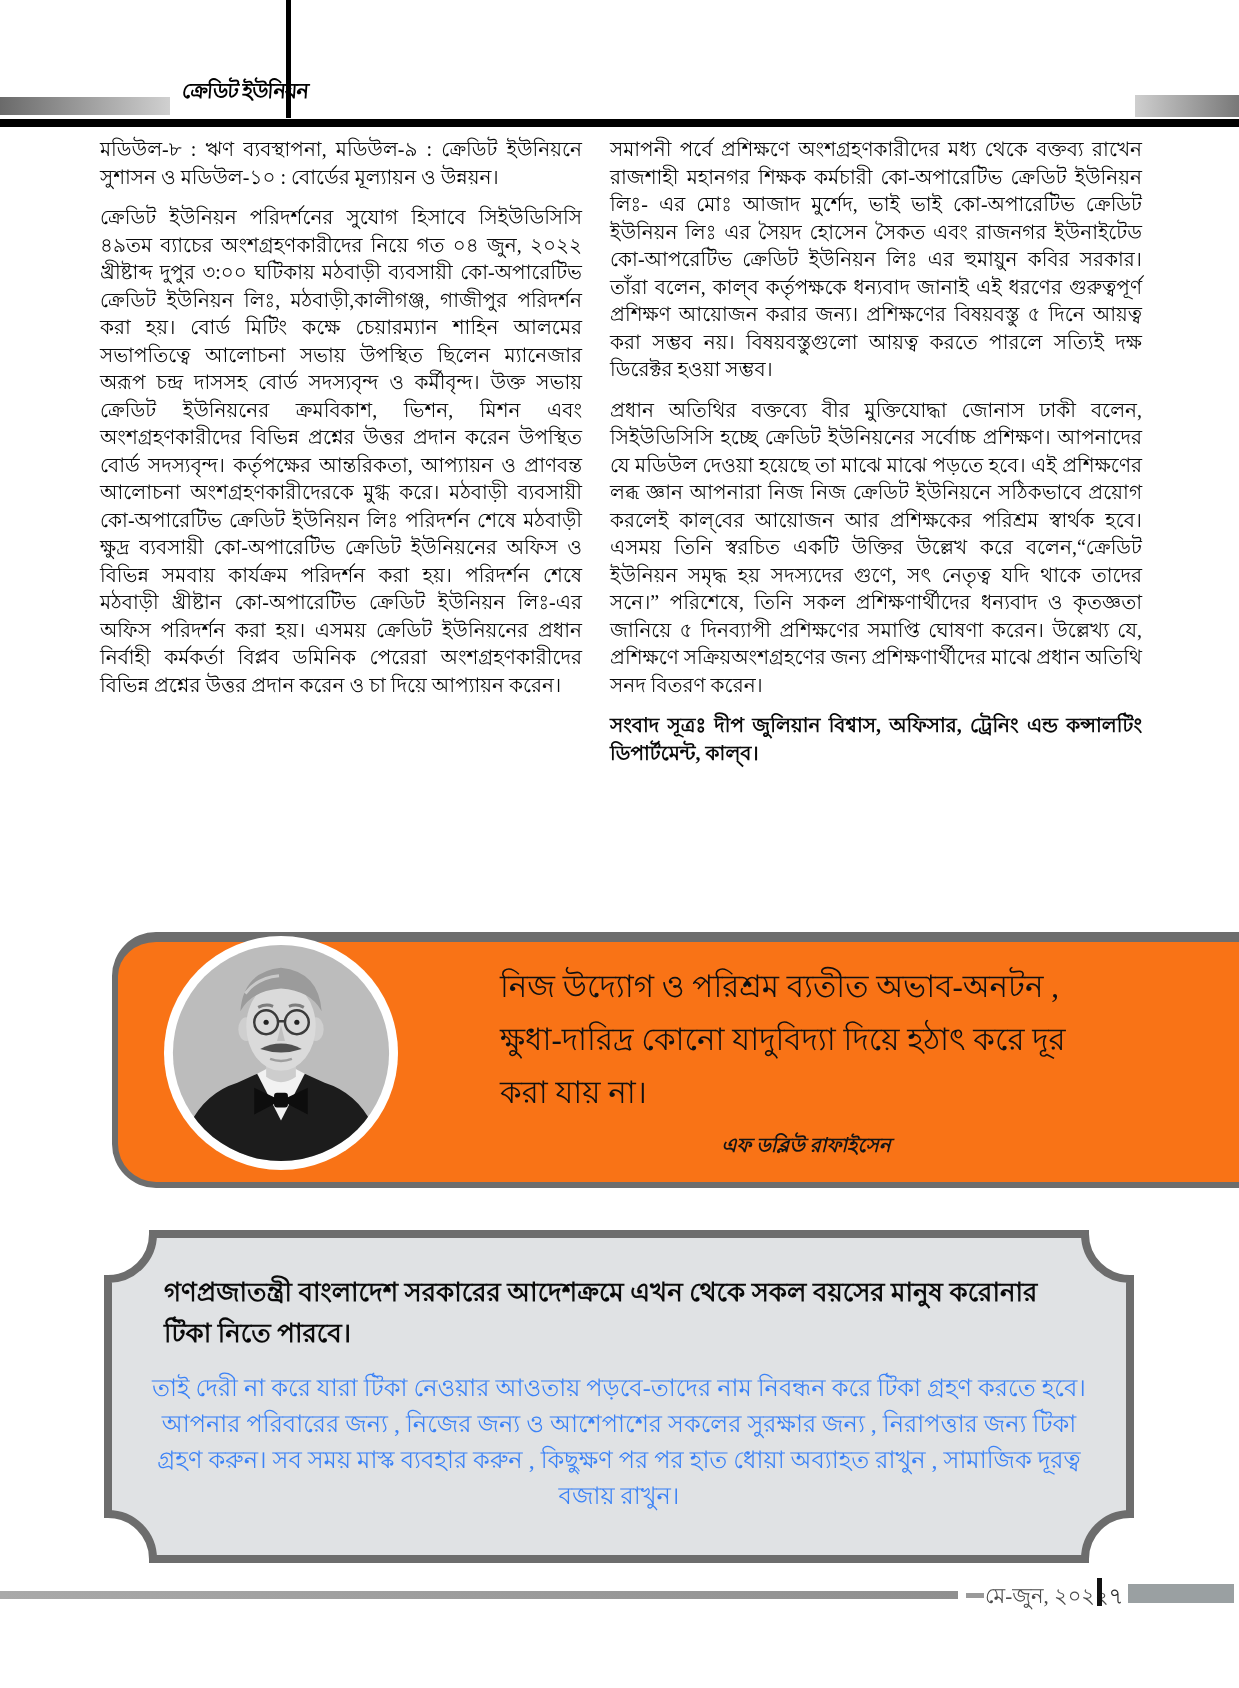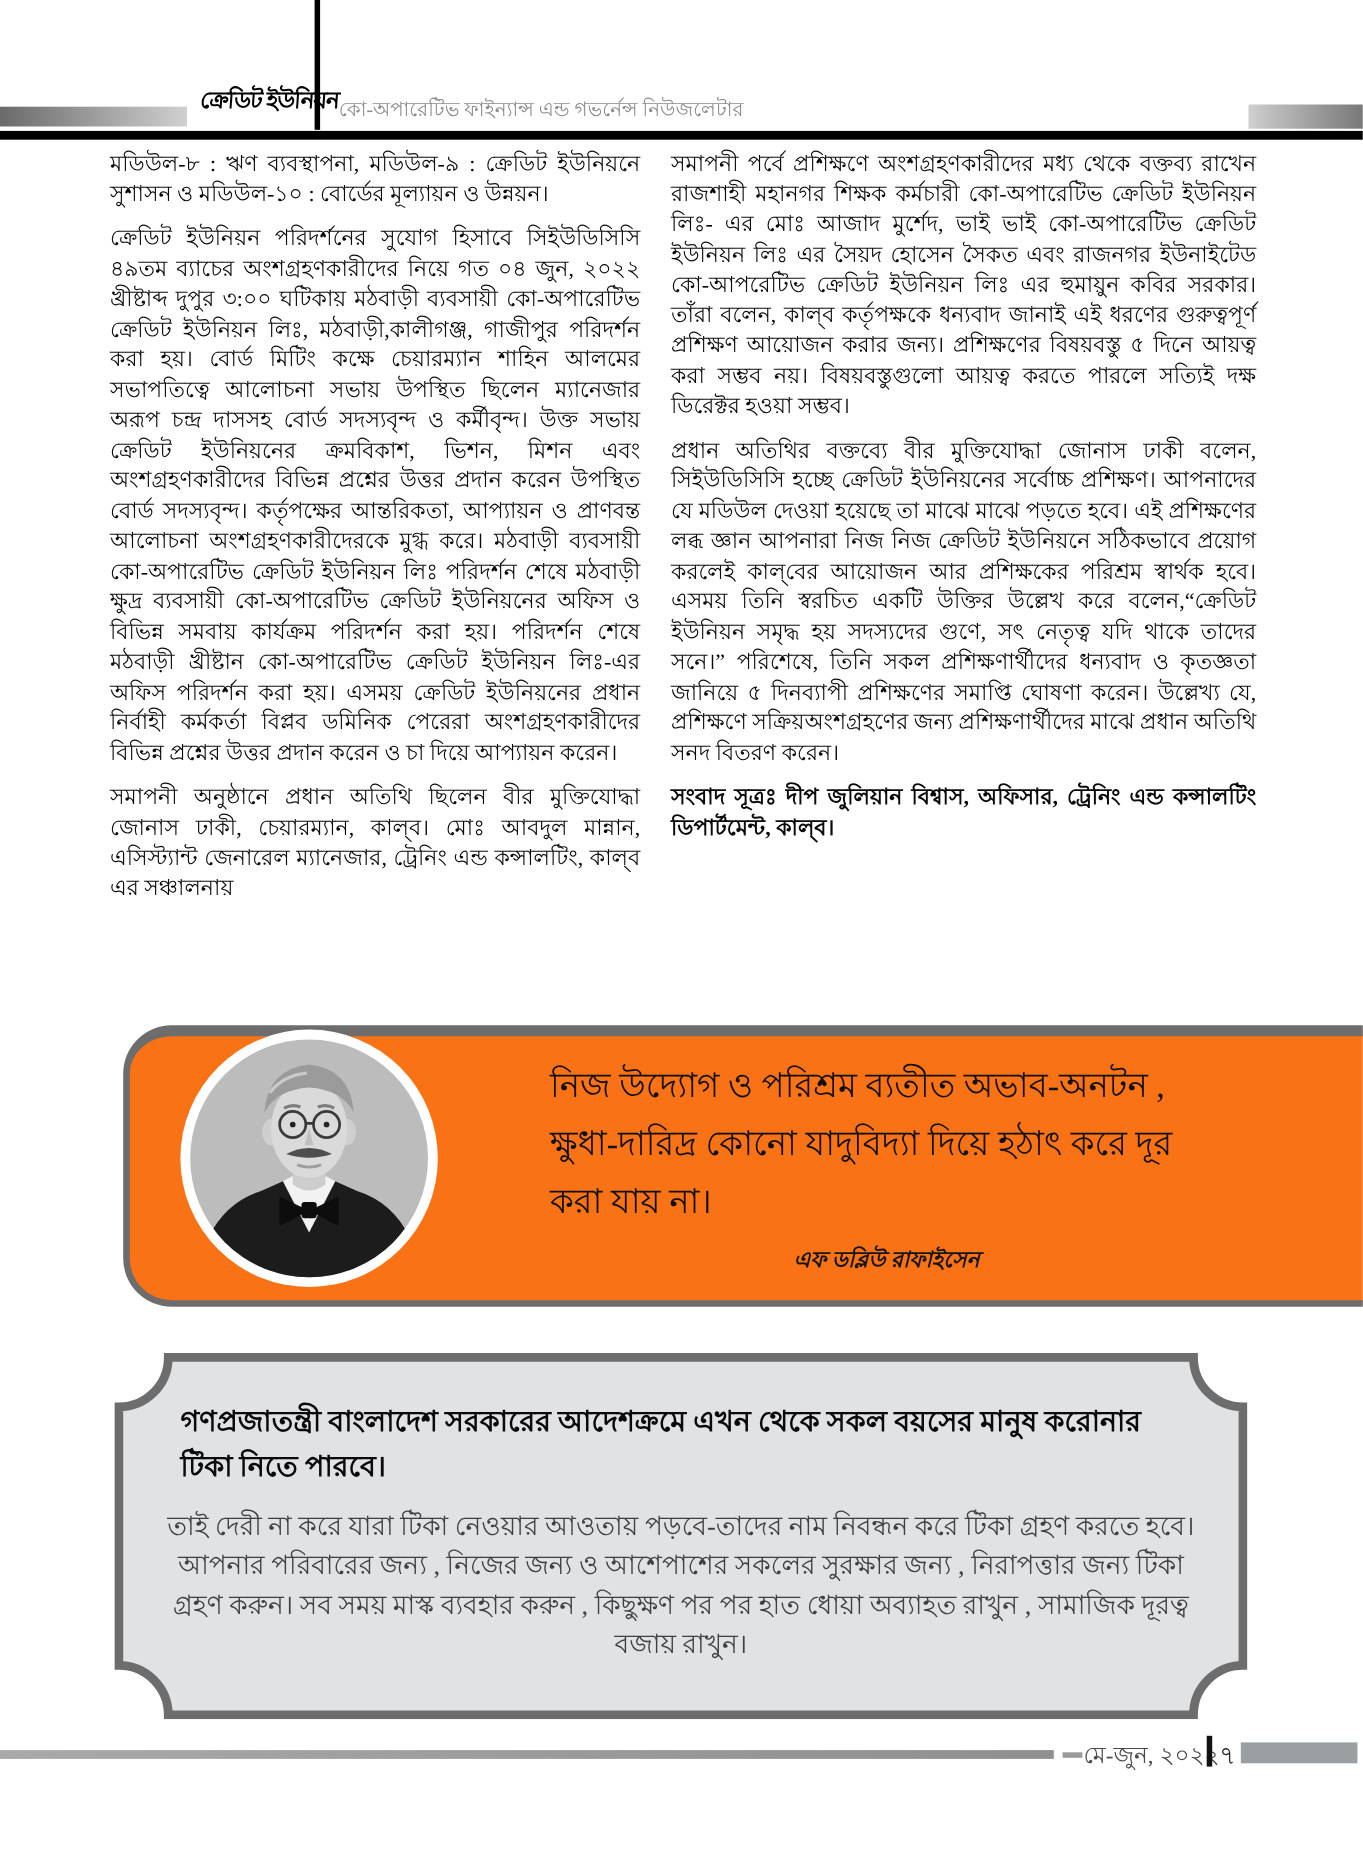--- a/index.html
+++ b/index.html
@@ -33,49 +33,47 @@
   .quote-text{position:absolute;left:382px;top:18px;width:612px;
     font-size:31px;line-height:53px;color:#101010;text-align:left;}
   .quote-attrib{position:absolute;left:382px;top:188px;width:612px;text-align:center;
     font-size:20px;font-weight:bold;font-style:italic;color:#151515;}
   
   .notice-box{position:absolute;left:104px;top:1230px;width:1030px;height:333px;}
   .notice-svg{position:absolute;left:0;top:0;width:100%;height:100%;}
   .notice-heading{position:absolute;left:60px;top:42px;width:910px;text-align:left;
     font-weight:bold;font-size:26px;line-height:41px;color:#0a0a0a;}
   .notice-body{position:absolute;left:48px;top:140px;width:934px;text-align:center;
-    font-size:24px;line-height:36px;color:#404040;}
+    font-size:24px;line-height:36px;color:#3b82f6;}
   
   .ftr-line{position:absolute;left:0;top:1591px;width:958px;height:8px;
     background:linear-gradient(to right,#a9a9a9,#8f8f8f);}
   .ftr-dash{position:absolute;left:966px;top:1593px;width:18px;height:5px;background:#9a9a9a;}
   .ftr-issue{position:absolute;left:985px;top:1580px;width:105px;text-align:right;
     font-size:21px;color:#4a4a4a;white-space:nowrap;}
   .ftr-sep{position:absolute;left:1097px;top:1578px;width:5px;height:28px;background:#111;}
   .ftr-page{position:absolute;left:1106px;top:1578px;width:20px;text-align:center;
     font-size:23px;color:#2a2a2a;}
   .ftr-block{position:absolute;left:1128px;top:1584px;width:106px;height:19px;background:#9aa0a2;}
 </style>
 </head>
 <body>
 
 <div class="page">
 
   <div class="hdr-bar-left"></div>
   <div class="hdr-logo">ক্রেডিট ইউনিয়ন</div>
   <div class="hdr-vline"></div>
-  <div class="hdr-subtitle">কো-অপারেটিভ ফাইন্যান্স এন্ড গভর্নেন্স নিউজলেটার</div>
   <div class="hdr-bar-right"></div>
   <div class="hdr-rule"></div>
 
   <div class="cols">
     <div class="col col-left">
       <p>মডিউল-৮ : ঋণ ব্যবস্থাপনা, মডিউল-৯ : ক্রেডিট ইউনিয়নে সুশাসন ও মডিউল-১০ : বোর্ডের মূল্যায়ন ও উন্নয়ন।</p>
       <p>ক্রেডিট ইউনিয়ন পরিদর্শনের সুযোগ হিসাবে সিইউডিসিসি ৪৯তম ব্যাচের অংশগ্রহণকারীদের নিয়ে গত ০৪ জুন, ২০২২ খ্রীষ্টাব্দ দুপুর ৩:০০ ঘটিকায় মঠবাড়ী ব্যবসায়ী কো-অপারেটিভ ক্রেডিট ইউনিয়ন লিঃ, মঠবাড়ী,কালীগঞ্জ, গাজীপুর পরিদর্শন করা হয়। বোর্ড মিটিং কক্ষে চেয়ারম্যান শাহিন আলমের সভাপতিত্বে আলোচনা সভায় উপস্থিত ছিলেন ম্যানেজার অরূপ চন্দ্র দাসসহ বোর্ড সদস্যবৃন্দ ও কর্মীবৃন্দ। উক্ত সভায় ক্রেডিট ইউনিয়নের ক্রমবিকাশ, ভিশন, মিশন এবং অংশগ্রহণকারীদের বিভিন্ন প্রশ্নের উত্তর প্রদান করেন উপস্থিত বোর্ড সদস্যবৃন্দ। কর্তৃপক্ষের আন্তরিকতা, আপ্যায়ন ও প্রাণবন্ত আলোচনা অংশগ্রহণকারীদেরকে মুগ্ধ করে। মঠবাড়ী ব্যবসায়ী কো-অপারেটিভ ক্রেডিট ইউনিয়ন লিঃ পরিদর্শন শেষে মঠবাড়ী ক্ষুদ্র ব্যবসায়ী কো-অপারেটিভ ক্রেডিট ইউনিয়নের অফিস ও বিভিন্ন সমবায় কার্যক্রম পরিদর্শন করা হয়। পরিদর্শন শেষে মঠবাড়ী খ্রীষ্টান কো-অপারেটিভ ক্রেডিট ইউনিয়ন লিঃ-এর অফিস পরিদর্শন করা হয়। এসময় ক্রেডিট ইউনিয়নের প্রধান নির্বাহী কর্মকর্তা বিপ্লব ডমিনিক পেরেরা অংশগ্রহণকারীদের বিভিন্ন প্রশ্নের উত্তর প্রদান করেন ও চা দিয়ে আপ্যায়ন করেন।</p>
-      <p>সমাপনী  অনুষ্ঠানে প্রধান অতিথি ছিলেন বীর মুক্তিযোদ্ধা জোনাস ঢাকী, চেয়ারম্যান, কাল্‌ব। মোঃ আবদুল মান্নান, এসিস্ট্যান্ট জেনারেল ম্যানেজার, ট্রেনিং এন্ড কন্সালটিং, কাল্‌ব এর সঞ্চালনায়</p>
     </div>
     <div class="col col-right">
       <p>সমাপনী পর্বে প্রশিক্ষণে অংশগ্রহণকারীদের মধ্য থেকে বক্তব্য রাখেন রাজশাহী মহানগর শিক্ষক কর্মচারী কো-অপারেটিভ ক্রেডিট ইউনিয়ন লিঃ- এর মোঃ আজাদ মুর্শেদ, ভাই ভাই কো-অপারেটিভ ক্রেডিট ইউনিয়ন লিঃ এর সৈয়দ হোসেন সৈকত এবং রাজনগর ইউনাইটেড কো-আপরেটিভ ক্রেডিট ইউনিয়ন লিঃ এর হুমায়ুন কবির সরকার। তাঁরা বলেন, কাল্‌ব কর্তৃপক্ষকে ধন্যবাদ জানাই এই ধরণের গুরুত্বপূর্ণ প্রশিক্ষণ আয়োজন করার জন্য। প্রশিক্ষণের বিষয়বস্তু ৫ দিনে আয়ত্ব করা সম্ভব নয়। বিষয়বস্তুগুলো আয়ত্ব করতে পারলে সত্যিই দক্ষ ডিরেক্টর হওয়া সম্ভব।</p>
       <p>প্রধান অতিথির বক্তব্যে বীর মুক্তিযোদ্ধা জোনাস ঢাকী বলেন, সিইউডিসিসি হচ্ছে ক্রেডিট ইউনিয়নের সর্বোচ্চ প্রশিক্ষণ। আপনাদের যে মডিউল দেওয়া হয়েছে তা মাঝে মাঝে পড়তে হবে। এই প্রশিক্ষণের লব্ধ জ্ঞান আপনারা নিজ নিজ ক্রেডিট ইউনিয়নে সঠিকভাবে প্রয়োগ করলেই কাল্‌বের আয়োজন আর প্রশিক্ষকের পরিশ্রম স্বার্থক হবে। এসময় তিনি স্বরচিত একটি উক্তির উল্লেখ করে বলেন,“ক্রেডিট ইউনিয়ন সমৃদ্ধ হয় সদস্যদের গুণে, সৎ নেতৃত্ব যদি থাকে তাদের সনে।” পরিশেষে, তিনি সকল প্রশিক্ষণার্থীদের ধন্যবাদ ও কৃতজ্ঞতা  জানিয়ে ৫ দিনব্যাপী প্রশিক্ষণের সমাপ্তি ঘোষণা করেন। উল্লেখ্য যে, প্রশিক্ষণে সক্রিয়অংশগ্রহণের জন্য প্রশিক্ষণার্থীদের মাঝে প্রধান অতিথি সনদ বিতরণ করেন।</p>
       <p class="bold">সংবাদ সূত্রঃ দীপ জুলিয়ান বিশ্বাস, অফিসার, ট্রেনিং এন্ড কন্সালটিং ডিপার্টমেন্ট, কাল্‌ব।</p>
     </div>
   </div>
 
   <div class="quote-box">
     <div class="portrait">

